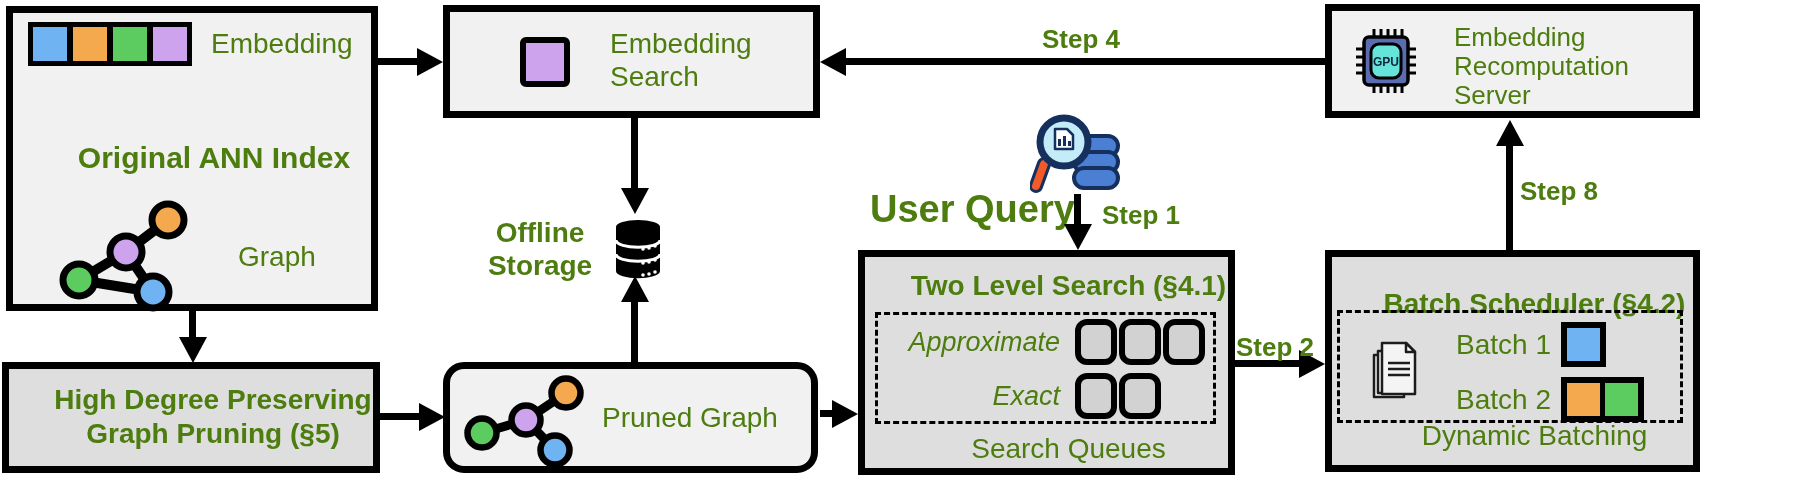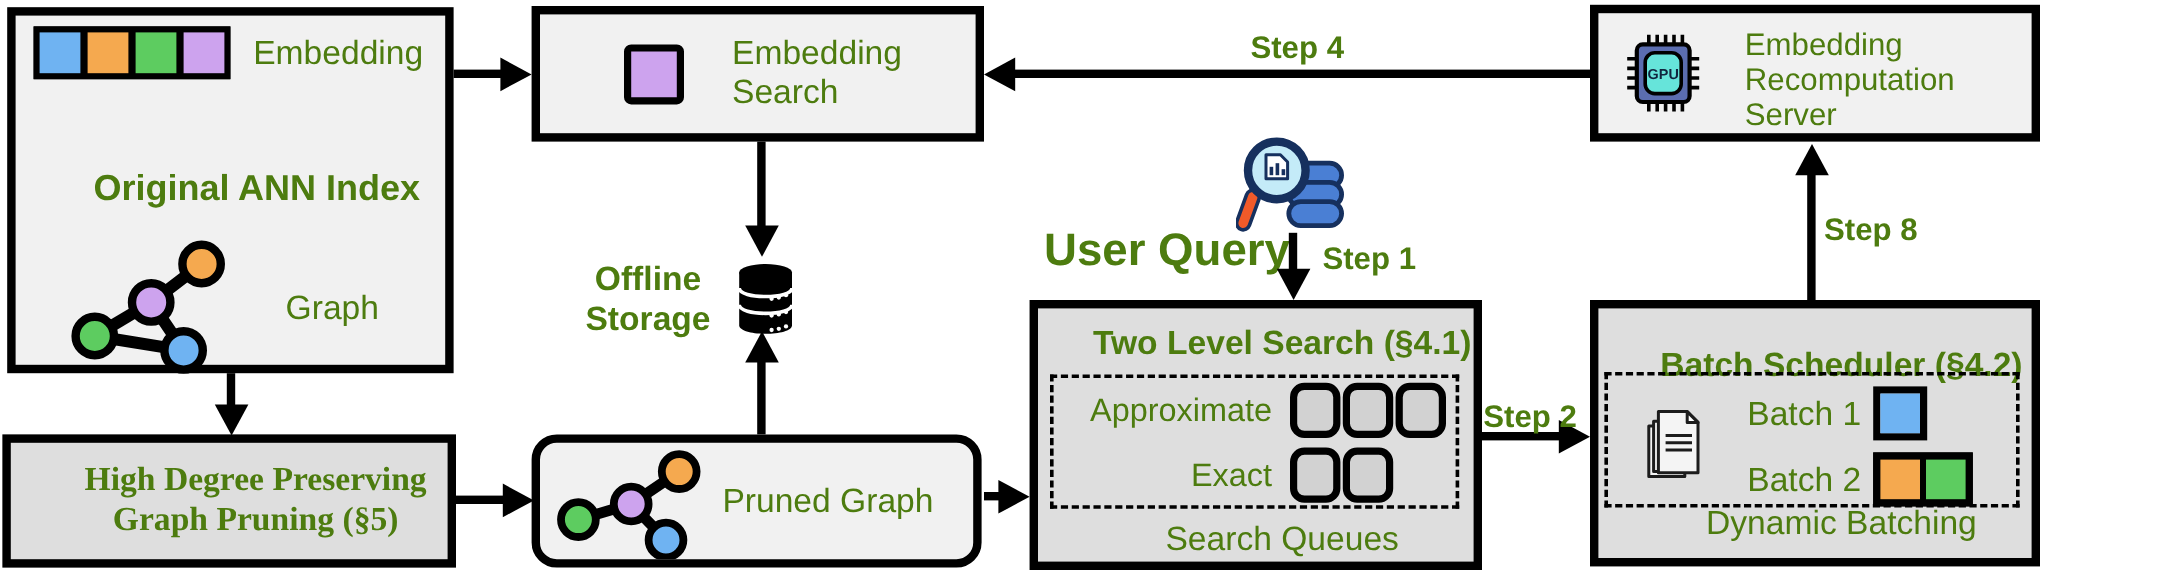--- a/index.html
+++ b/index.html
@@ -22,21 +22,21 @@
   .head.left{border-right:26px solid #000;border-left:0;}
   .head.down{border-top:26px solid #000;border-bottom:0;}
   .head.up{border-bottom:26px solid #000;border-top:0;}
   
   .emb-strip{position:absolute;display:flex;gap:6px;background:#000;border:5px solid #000;}
   .emb-strip .sq-cell{width:34px;height:34px;}
   
   .cache-square{position:absolute;width:38px;height:38px;border:6px solid #000;border-radius:6px;background:var(--purple);}
   
   .dashed-area{position:absolute;box-sizing:border-box;border:3px dashed #000;}
-  .q-row{display:flex;align-items:center;height:54px;}
+  .q-row{display:flex;align-items:center;height:54px;font-style:italic;}
   .q-label{flex:0 0 182px;text-align:right;font-size:27px;}
   .q-slots{display:flex;gap:2px;margin-left:15px;}
   .queue-slot{width:30px;height:34px;border:6px solid #000;border-radius:12px;background:var(--slot_fill);}
   
   .b-row{display:flex;align-items:center;height:55px;}
   .b-label{flex:0 0 211px;text-align:right;font-size:28px;}
   .batch-strip{display:flex;gap:5px;background:#000;border:6px solid #000;margin-left:10px;}
   .batch-strip .sq-cell{width:33px;height:33px;}
   .two-line{position:absolute;font-size:28px;line-height:33px;}
   .three-line{position:absolute;font-size:26px;line-height:29px;}
@@ -106,21 +106,21 @@
       <rect x="17" y="17" width="30" height="34" rx="8" style="fill:var(--gpu_screen)" stroke="#000" stroke-width="3"></rect>
       <text x="32" y="39" text-anchor="middle" font-size="12" font-weight="bold" fill="#10243E">GPU</text>
     </svg>
     <div class="three-line" style="left:122px;top:12px;">
       <div>Embedding</div>
       <div>Recomputation</div>
       <div>Server</div>
     </div>
   </div>
 
-  <div class="box dark" style="left:2px;top:362px;width:378px;height:111px;font-family:Liberation Serif, serif;">
+  <div class="box dark" style="left:2px;top:362px;width:378px;height:111px;">
     <div class="center-text title-bold" style="top:14px;line-height:34px;">
       <div>High Degree Preserving</div>
       <div>Graph Pruning (§5)</div>
     </div>
   </div>
 
   <div class="box light" style="left:443px;top:362px;width:375px;height:111px;border-radius:21px;">
     <svg style="position:absolute;left:10px;top:1px;" width="130" height="96" viewBox="0 0 130 96">
       <g stroke="#000" stroke-width="9" stroke-linecap="round">
         <line x1="22" y1="63" x2="66" y2="50"></line>

